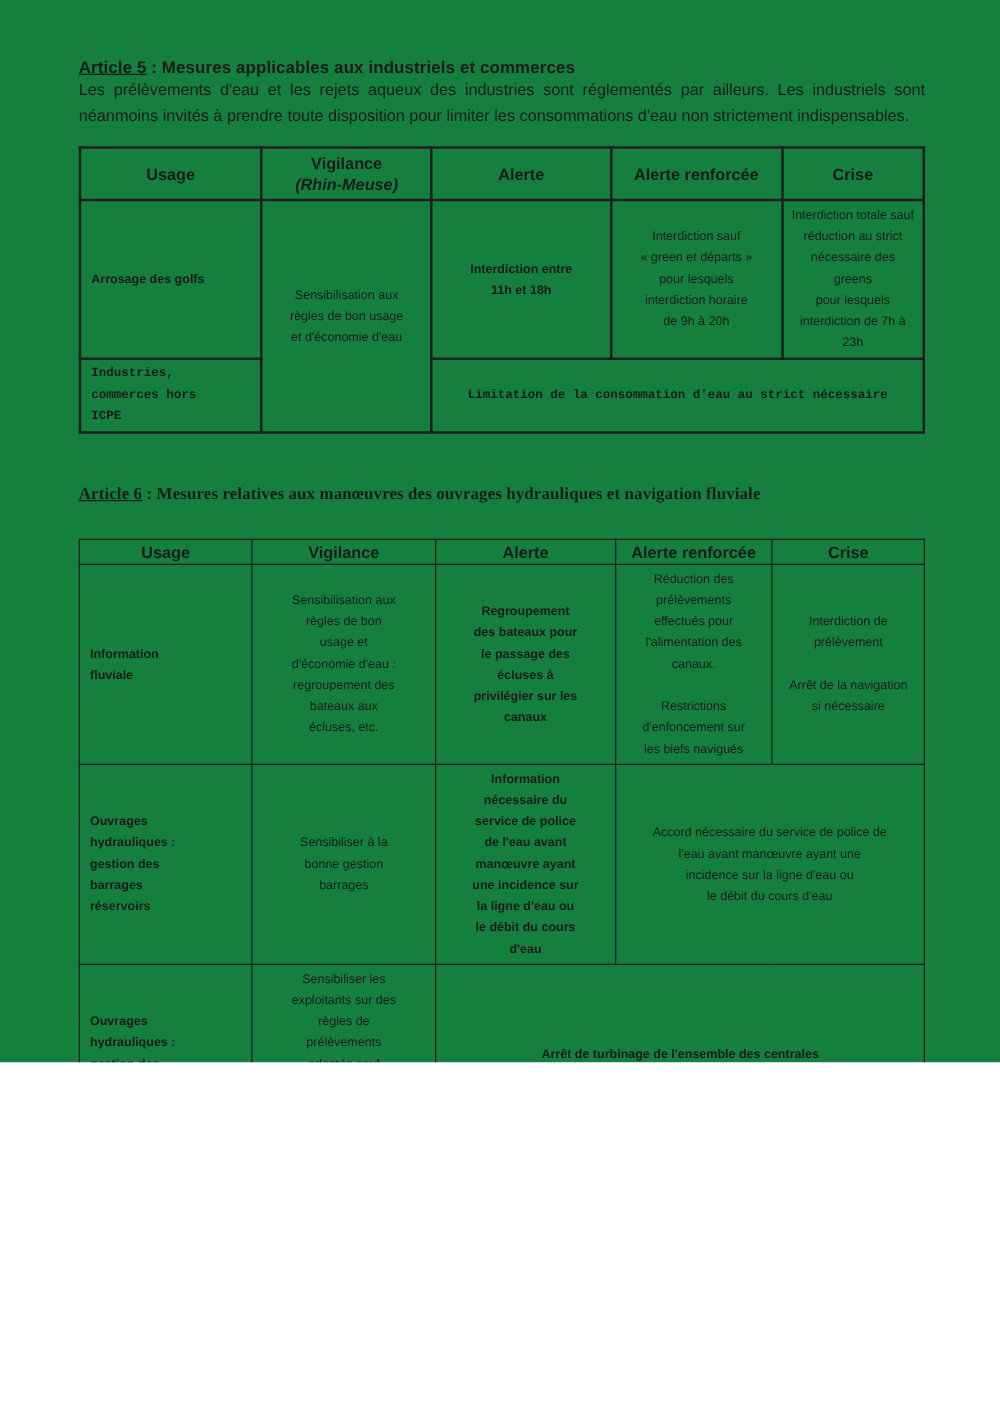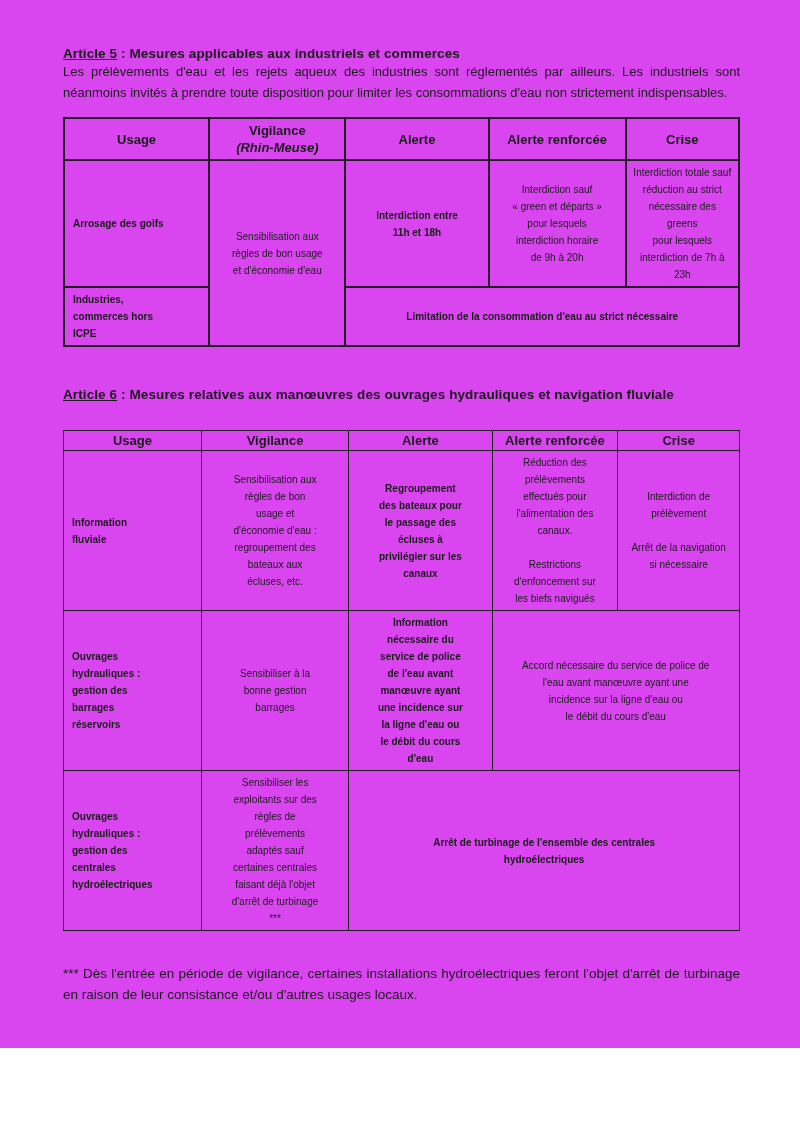--- a/index.html
+++ b/index.html
@@ -5,22 +5,22 @@
   * { margin: 0; padding: 0; box-sizing: border-box; }
   html, body { background: #ffffff; }
   body {
     font-family: "Liberation Sans", "DejaVu Sans", sans-serif;
     color: #1b1b1b;
     -webkit-font-smoothing: antialiased;
   }
   .page {
     position: relative;
     width: 800px;
-    height: 1048px;
-    background: #d946ef;
+    height: 850px;
+    background: #15803d;
     overflow: hidden;
     padding: 46px 60px 0 63px;
   }
   .heading {
     font-size: 13.5px;
     font-weight: bold;
     letter-spacing: 0.1px;
   }
   .heading .article-label { text-decoration: underline; }
   .para {
@@ -49,26 +49,26 @@
   .usage-cell {
     text-align: left;
     font-weight: bold;
     padding-left: 8px;
     border-radius: 14px;
   }
   .bold-cell { font-weight: bold; }
   .hdr-sub { font-style: italic; display: block; }
   .t1 .h-row th { height: 36px; }
   .t1 .r-golfs td { height: 108px; }
-  .t1 .r-industries td { height: 54px; }
+  .t1 .r-industries td { height: 54px; font-family: Liberation Mono, monospace; }
   .t2 .h-row th { height: 20px; padding: 1px 4px; }
   .t2 .r-navigation td { height: 148px; margin-top: 25px; }
   .t2 .r-barrages td { height: 156px; }
   .t2 .r-centrales td { height: 152px; }
-  .heading-6 { margin-top: 40px; }
+  .heading-6 { margin-top: 40px; font-family: Liberation Serif, serif; }
   .footnote {
     margin-top: 32px;
     font-size: 13.5px;
     line-height: 21px;
     text-align: justify;
   }
   .artifact-bar {
     position: absolute;
     left: 100px;
     top: 1104px;

